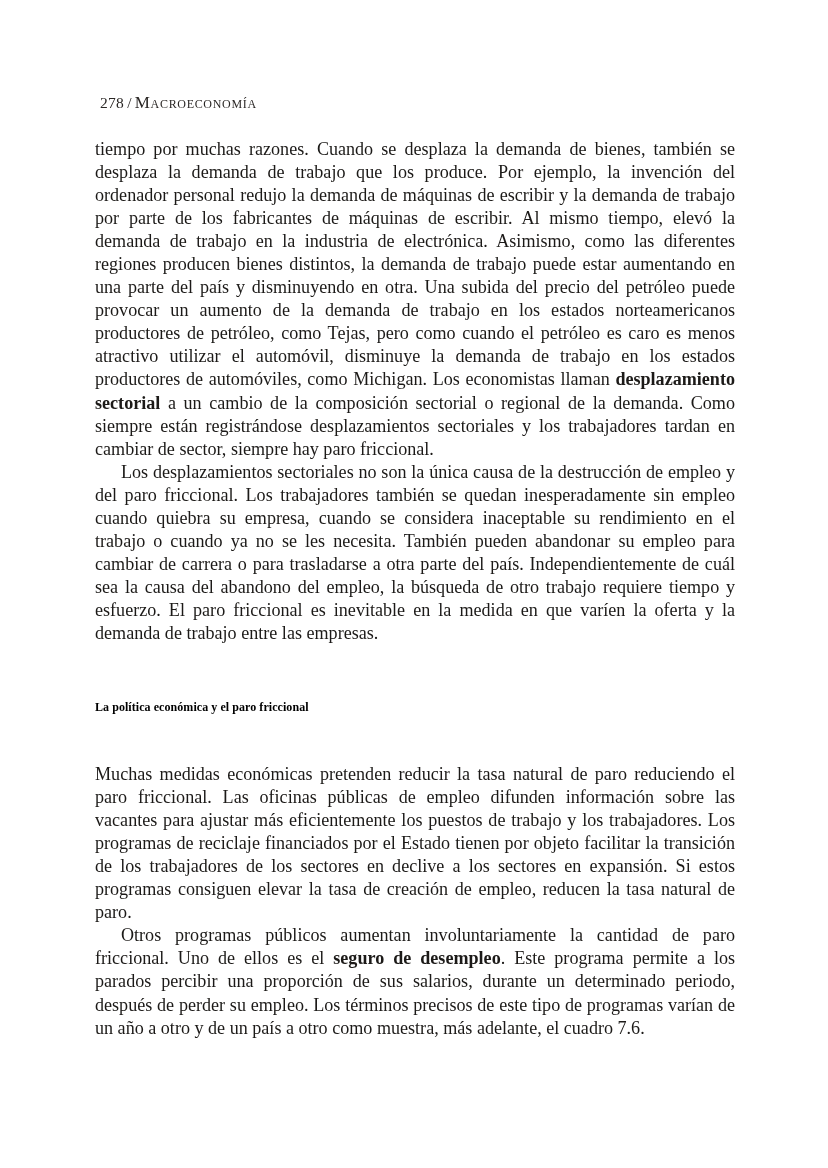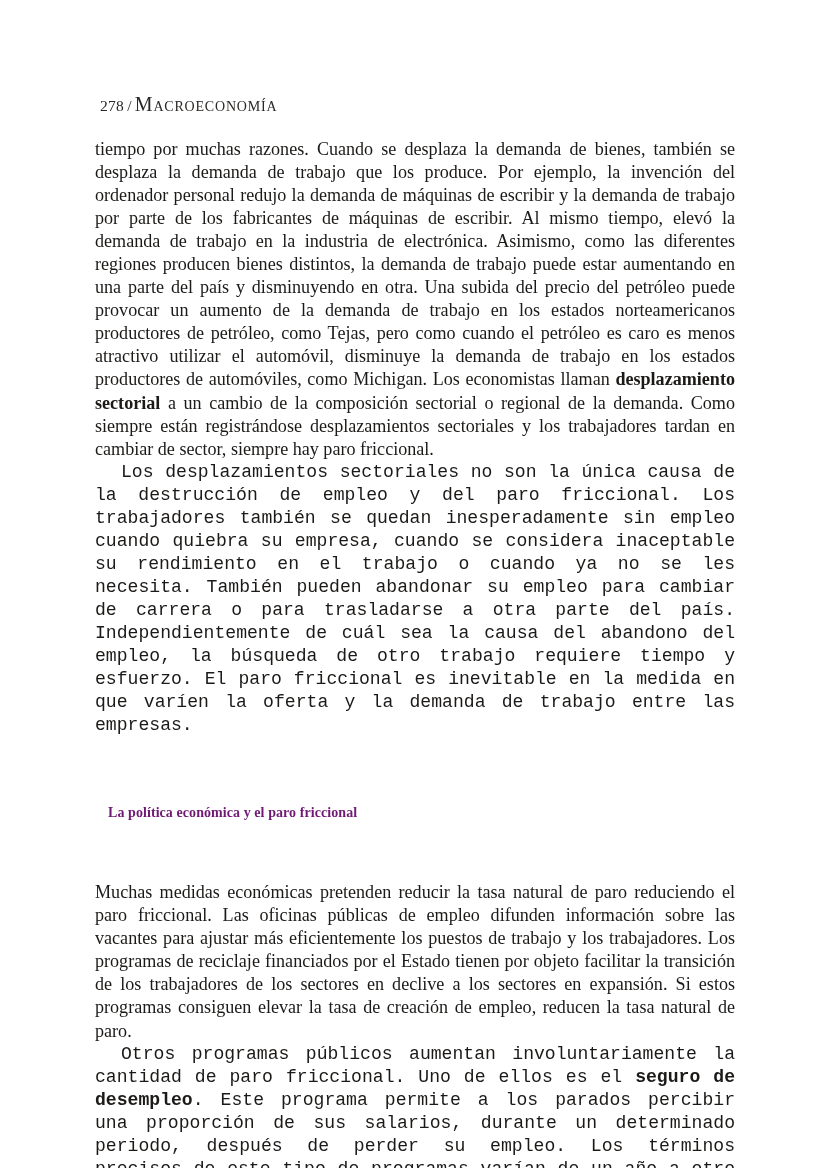--- a/index.html
+++ b/index.html
@@ -35,21 +35,21 @@
   }
   .running-head .folio {
     font-size: 15.5px;
     margin-top: 32px;
   }
   .running-head .slash {
     padding: 0 3px;
   }
   .running-head .book-title {
     font-variant: small-caps;
-    font-size: 20px;
+    font-size: 17px;
     letter-spacing: 0.04em;
   }
 
   
   .text-column {
     position: absolute;
     left: 95px;
     top: 138px;
     width: 640px;
   }
@@ -58,35 +58,34 @@
     margin: 0;
     font-size: 18.1px;
     line-height: 23.05px;
     text-align: justify;
     text-justify: inter-word;
     hyphens: manual;
     color: #1c1a18;
   }
   p.body-par.indent {
     text-indent: 26px;
-    font-family: Liberation Mono, monospace;
   }
 
   b, strong {
     font-weight: bold;
   }
 
   
   h2.section-heading {
-    margin: 13px;
-    font-size: 14px;
+    margin: 0;
+    font-size: 12px;
     line-height: 23px;
     font-weight: bold;
     text-align: left;
-    color: #701a75;
+    color: #000000;
     letter-spacing: 0.005em;
   }
 
   .gap-before-heading { height: 51px; }
   .gap-after-heading  { height: 44px; }
 </style>
 </head>
 <body>
 
 <div class="page">

